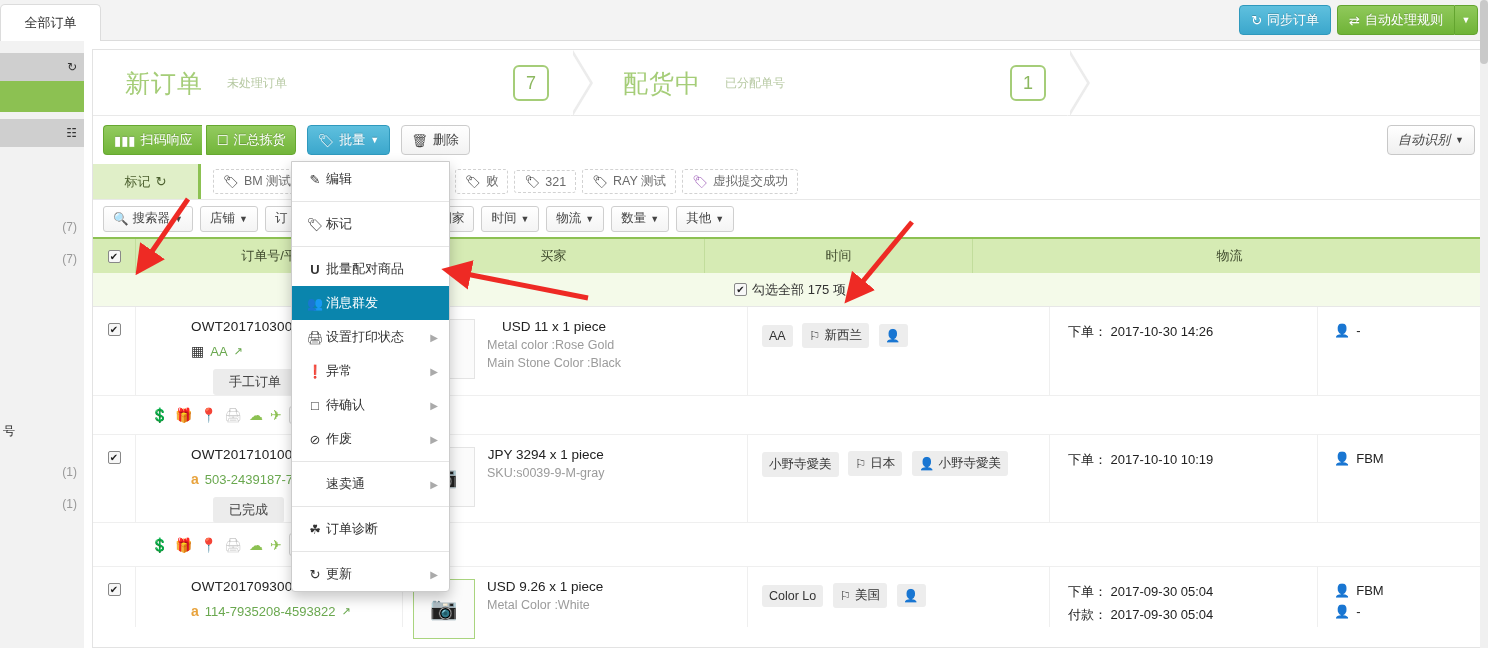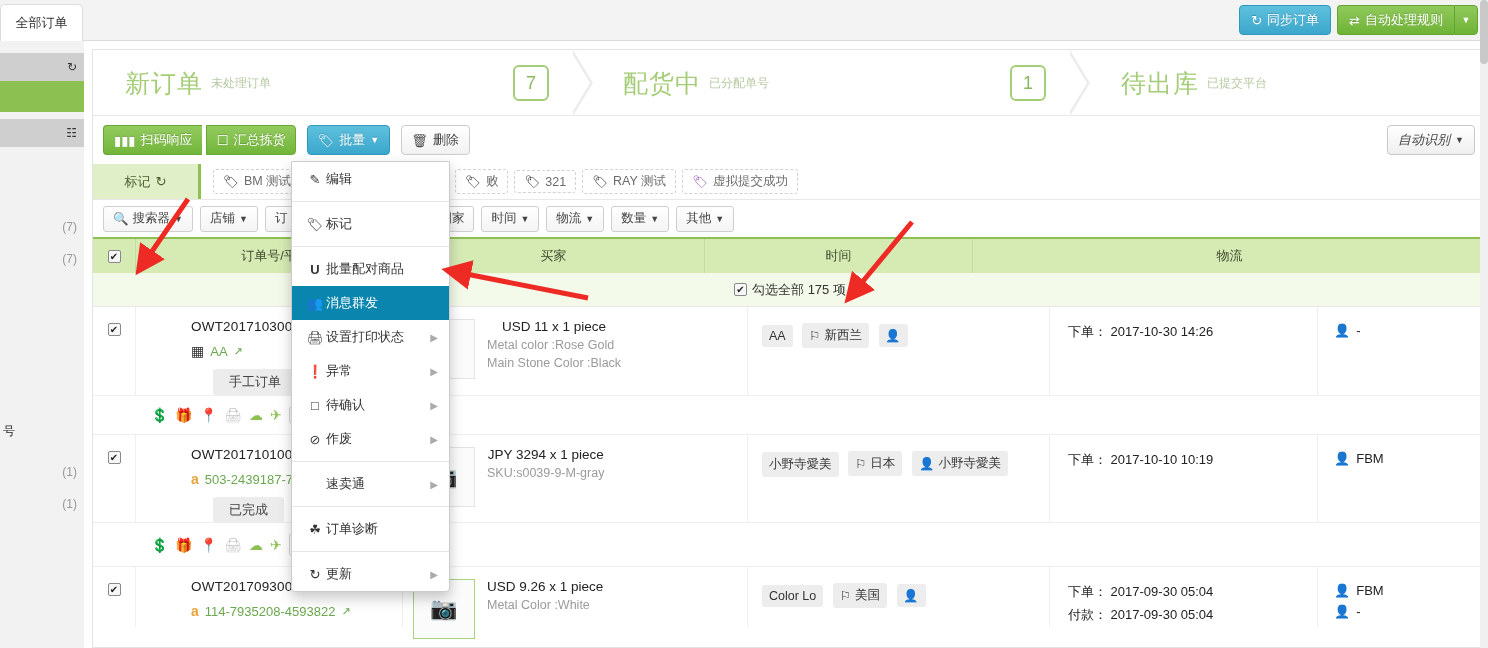--- a/index.html
+++ b/index.html
@@ -12,21 +12,21 @@
     background: #fff;
   }
   #root { position: relative; width: 1488px; height: 648px; background:#fff; }
 
   
   .tabstrip {
     position: absolute; left: 0; top: 0; width: 1488px; height: 41px;
     background: #f3f3f3; border-bottom: 1px solid #dcdcdc;
   }
   .tab {
-    position: absolute; left: 0; top: 4px; width: 83px; height: 37px;
+    position: absolute; left: 0; top: 4px; width: 101px; height: 37px;
     background: #fff;
     border: 1px solid #dcdcdc; border-bottom: none;
     border-radius: 5px 5px 0 0;
     display: flex; align-items: center; justify-content: center;
     font-size: 13px; color: #333;
   }
   .topbtns { position: absolute; right: 10px; top: 5px; display:flex; align-items:center; gap:6px; }
   .btn-sync {
     height: 30px; padding: 0 11px; border-radius: 4px;
     background: linear-gradient(#5fc0de,#3ba7cc);
@@ -59,21 +59,21 @@
   .rail-green { position:absolute; left:0; top:40px; width:84px; height:31px; background:#8cc152; }
   .rail-cnt { position:absolute; right:7px; color:#999; font-size:12px; }
 
   
   .main { position: absolute; left: 92px; top: 49px; width: 1396px; height: 599px; background: #fff; border:1px solid #e3e3e3;}
 
   
   .steps { position: relative; height: 66px; border-bottom: 1px solid #e9e9e9; background:#fff; }
   .step { position:absolute; top:0; height:66px; display:flex; align-items:center; }
   .step-name { font-size: 25px; color: #a5cd78; letter-spacing:1px; }
-  .step-sub { font-size: 12px; color: #b7c9a3; margin-left: 8px; }
+  .step-sub { font-size: 12px; color: #b7c9a3; margin-left: 24px; }
   .step-num {
     width: 36px; height: 36px; border: 2px solid #a5cd78; border-radius: 6px;
     color: #8cb85f; font-size: 18px; display:flex; align-items:center; justify-content:center;
   }
   .chev { position:absolute; top:0; width:28px; height:66px; }
   .chev::before, .chev::after {
     content:""; position:absolute; left:0; top:0; width:0; height:0;
     border-top: 33px solid transparent; border-bottom: 33px solid transparent;
     border-left: 20px solid #ececec;
   }
@@ -217,24 +217,20 @@
 
       <div class="step" style="left:530px;">
         <span class="step-name">配货中</span>
         <span class="step-sub">已分配单号</span>
       </div>
       <div class="step" style="left:917px;">
         <span class="step-num">1</span>
       </div>
       <div class="chev" style="left:977px;"></div>
 
-      <div class="step" style="left:1028px;">
-        <span class="step-name">待出库</span>
-        <span class="step-sub">已提交平台</span>
-      </div>
     </div>
 
     <div class="toolbar">
       <span class="tb tb-green left">
         <span>▮▮▮</span>
         <span>扫码响应</span>
       </span>
       <span class="tb tb-green right">
         <span>☐</span>
         <span>汇总拣货</span>

